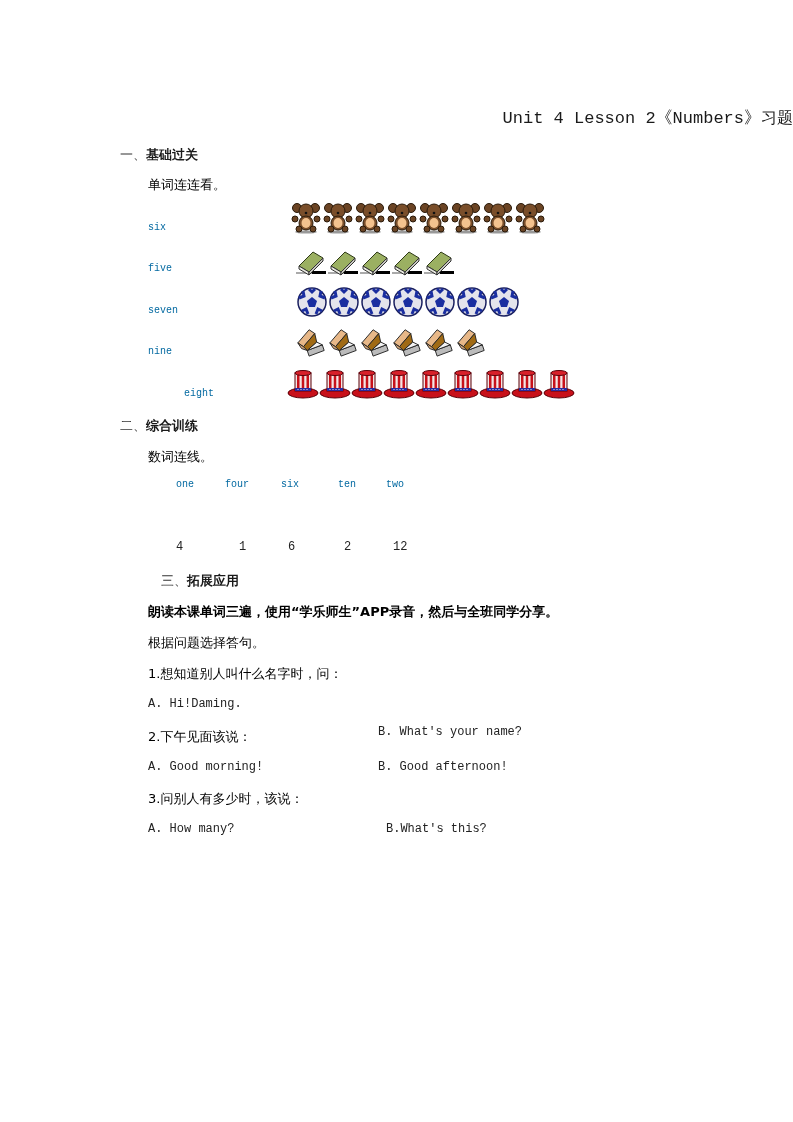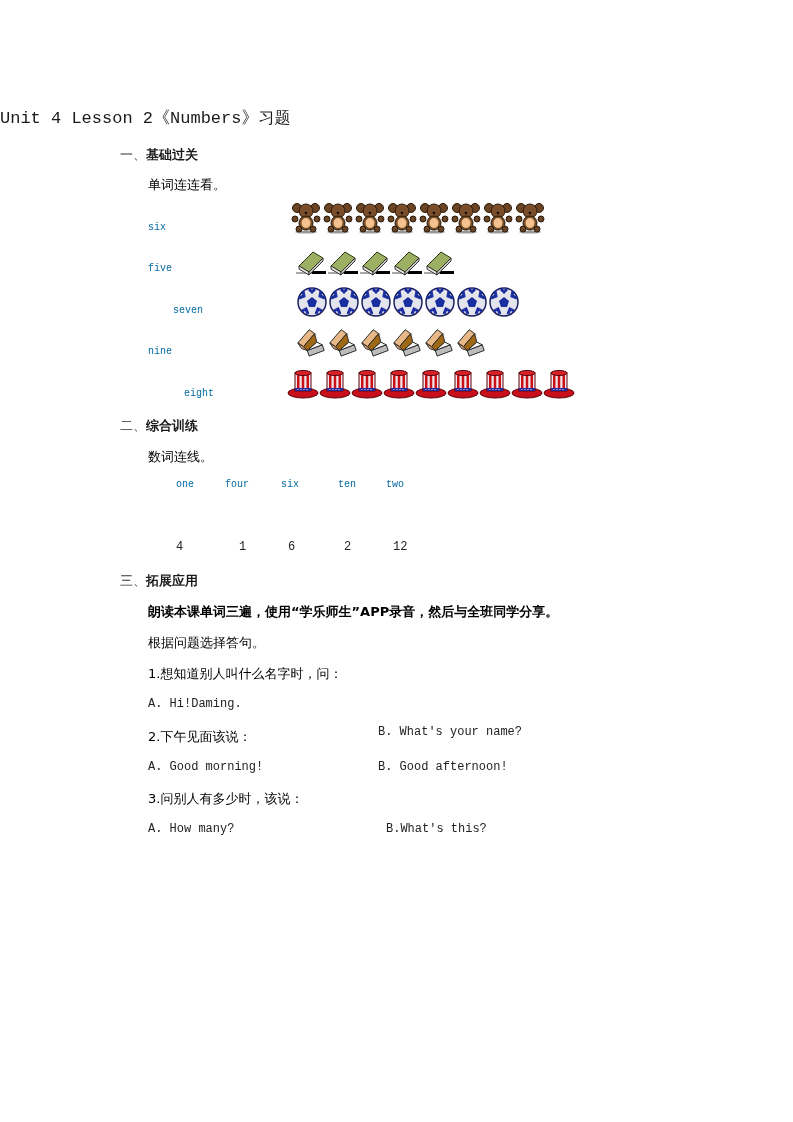--- a/index.html
+++ b/index.html
@@ -1,19 +1,19 @@
 <!DOCTYPE html>
 <html><head>
 <meta charset="utf-8">
 <style>
   html, body { margin: 0; padding: 0; background: #ffffff; }
   body { width: 793px; height: 1122px; position: relative; overflow: hidden;
          font-family: "DejaVu Serif", "Liberation Serif", serif; color: #1a1a1a; }
   .abs { position: absolute; white-space: nowrap; }
-  .title { font-family: "Liberation Mono", "DejaVu Sans Mono", monospace; font-size: 17px; left: 0; width: 793px; text-align: left; top: 106px; }
+  .title { font-family: "Liberation Mono", "DejaVu Sans Mono", monospace; font-size: 17px; left: 0; width: 793px; text-align: right; top: 106px; }
   .title .cn { font-family: "DejaVu Sans", sans-serif; font-size: 16px; }
   .sec { font-family: "DejaVu Sans", sans-serif; font-size: 13px; font-weight: bold; left: 120px; }
   .sec .num { font-weight: normal; color: #333; }
   .cn-text { font-family: "DejaVu Sans", sans-serif; font-size: 13px; color: #000000; }
   .en { font-family: "Liberation Mono", "DejaVu Sans Mono", monospace; font-size: 10px; color: #0369a1; }
   .mono { font-family: "Liberation Mono", "DejaVu Sans Mono", monospace; font-size: 12px; color: #222; }
   .row { position: absolute; display: flex; gap: 0; }
   .ico { width: 32px; height: 32px; display: inline-block; margin-right: 0; }
   .ico svg { width: 100%; height: 100%; display: block; }
 </style>
@@ -24,21 +24,21 @@
   <span>Unit 4 Lesson 2《Numbers》</span><span class="cn">习题</span>
 </div>
 
 <div class="abs sec" style="top:146px;">
   <span class="num">一、</span><span>基础过关</span>
 </div>
 <div class="abs cn-text" style="left:148px; top:176px;">单词连连看。</div>
 
 <div class="abs en" style="left:148px; top:222px;">six</div>
 <div class="abs en" style="left:148px; top:263px;">five</div>
-<div class="abs en" style="left:148px; top:305px;margin-left:25px;">seven</div>
+<div class="abs en" style="left:148px; top:305px;">seven</div>
 <div class="abs en" style="left:148px; top:346px;">nine</div>
 <div class="abs en" style="left:148px; top:388px;margin-left:36px;">eight</div>
 
 <div class="row" style="left:290px; top:202px;">
   <span class="ico">
       <svg viewBox="0 0 32 32">
         <ellipse cx="16" cy="30" rx="11" ry="1.6" fill="#999"></ellipse>
         <circle cx="7" cy="6" r="4.5" fill="#6b4424" stroke="#2a1a0a"></circle>
         <circle cx="25" cy="6" r="4.5" fill="#6b4424" stroke="#2a1a0a"></circle>
         <circle cx="16" cy="9" r="7" fill="#7a4e2a" stroke="#2a1a0a"></circle>
@@ -463,21 +463,21 @@
 <div class="abs en" style="left:281px; top:479px;">six</div>
 <div class="abs en" style="left:338px; top:479px;">ten</div>
 <div class="abs en" style="left:386px; top:479px;">two</div>
 
 <div class="abs mono" style="left:176px; top:540px;">4</div>
 <div class="abs mono" style="left:239px; top:540px;">1</div>
 <div class="abs mono" style="left:288px; top:540px;">6</div>
 <div class="abs mono" style="left:344px; top:540px;">2</div>
 <div class="abs mono" style="left:393px; top:540px;">12</div>
 
-<div class="abs sec" style="top:572px;">
+<div class="abs sec" style="top:572px;margin-left:41px;">
   <span class="num">三、</span><span>拓展应用</span>
 </div>
 <div class="abs cn-text" style="left:148px; top:603px;font-weight:bold;">朗读本课单词三遍，使用“学乐师生”APP录音，然后与全班同学分享。</div>
 <div class="abs cn-text" style="left:148px; top:634px;">根据问题选择答句。</div>
 
 <div class="abs cn-text" style="left:148px; top:665px;">1.想知道别人叫什么名字时，问：</div>
 <div class="abs mono" style="left:148px; top:697px;">A.  Hi!Daming.</div>
 <div class="abs mono" style="left:378px; top:697px;margin-top:28px;">B. What's your name?</div>
 
 <div class="abs cn-text" style="left:148px; top:728px;">2.下午见面该说：</div>

